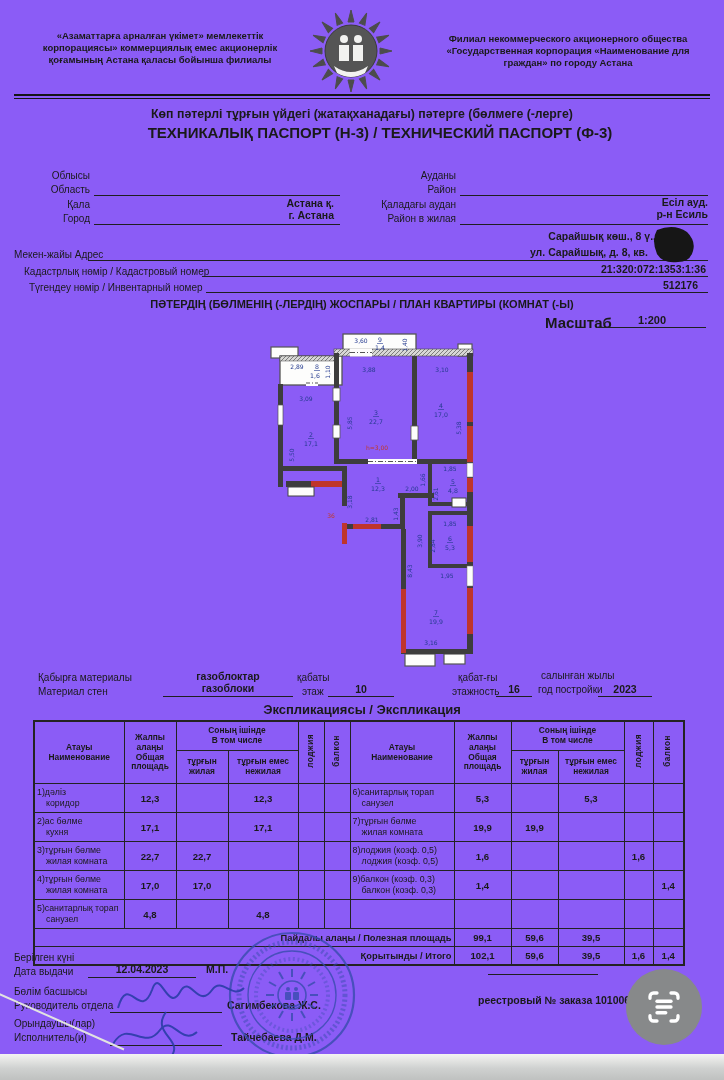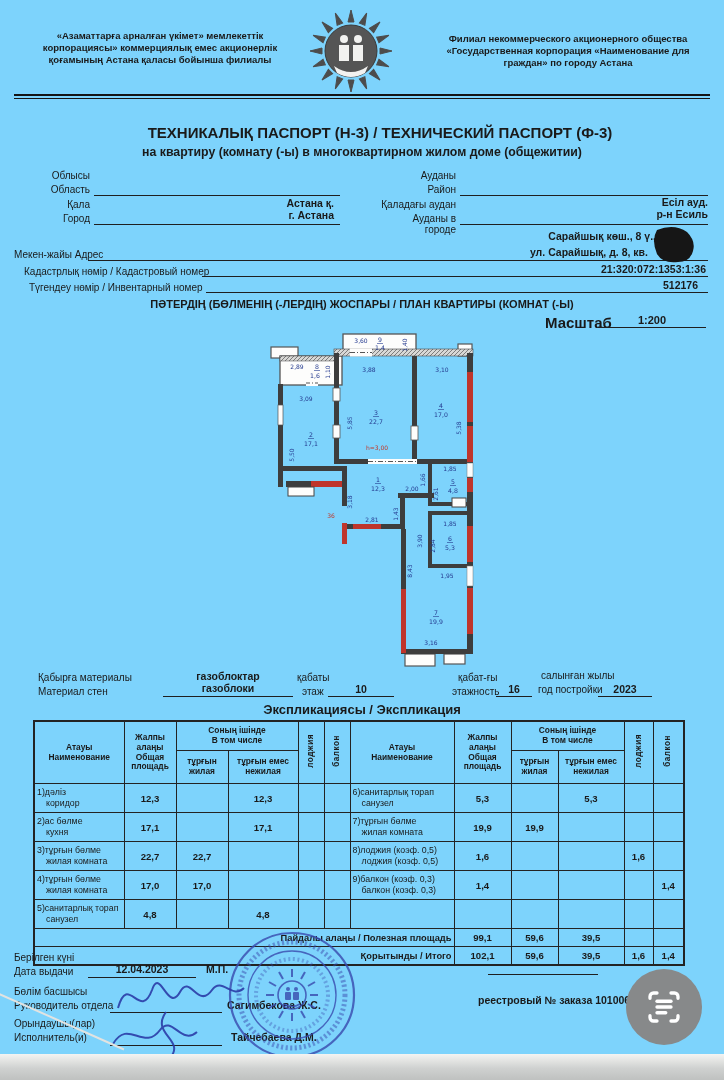--- a/index.html
+++ b/index.html
@@ -1,16 +1,16 @@
 <!DOCTYPE html>
 <html><head>
 <meta charset="utf-8">
 <style>
   html,body{margin:0;padding:0;}
-  #page{position:relative;width:724px;height:1080px;background:#7dd3fc;overflow:hidden;
+  #page{position:relative;width:724px;height:1080px;background:#8b5cf6;overflow:hidden;
         font-family:"Liberation Sans",sans-serif;color:#1a1a1a;}
   .abs{position:absolute;}
   .ctr{text-align:center;}
   .rt{text-align:right;}
   .b{font-weight:700;}
   .sm{font-size:9.5px;line-height:1.28;}
   .lbl{font-size:10px;line-height:1.1;}
   .val{font-size:10.5px;font-weight:700;}
   .uline{position:absolute;border-bottom:1.4px solid #1f1f1f;height:0;}
   .hr2{position:absolute;left:14px;width:696px;top:94px;border-top:2.6px solid #151515;border-bottom:1px solid #151515;height:2px;}
@@ -82,22 +82,22 @@
   </svg>
 
   <div class="abs ctr sm b" style="left:424px;top:33px;width:288px;">
     <div>Филиал некоммерческого акционерного общества</div>
     <div>«Государственная корпорация «Наименование для</div>
     <div>граждан» по городу Астана</div>
   </div>
 
   <div class="hr2"></div>
 
+  <div class="abs ctr b" style="left:14px;top:107px;width:696px;font-size:12.3px;">Көп пәтерлі тұрғын үйдегі (жатақханадағы) пәтерге (бөлмеге (-лерге)</div>
   <div class="abs ctr b" style="left:32px;top:124px;width:696px;font-size:15px;">ТЕХНИКАЛЫҚ ПАСПОРТ (Н-3) / ТЕХНИЧЕСКИЙ ПАСПОРТ (Ф-3)</div>
-  <div class="abs ctr b" style="left:14px;top:145px;width:696px;font-size:12.3px;">на квартиру (комнату (-ы) в многоквартирном жилом доме (общежитии)</div>
 
   <div class="abs rt lbl" style="left:20px;top:170px;width:70px;">
     <div>Облысы</div>
       <div style="margin-top:3px;">Область</div>
   </div>
   <div class="uline" style="left:94px;top:195px;width:246px;"></div>
 
   <div class="abs rt lbl" style="left:380px;top:170px;width:76px;">
     <div>Ауданы</div>
       <div style="margin-top:3px;">Район</div>
@@ -109,21 +109,21 @@
       <div style="margin-top:3px;">Город</div>
   </div>
   <div class="abs rt val" style="left:200px;top:197px;width:134px;">
     <div>Астана қ.</div>
       <div>г. Астана</div>
   </div>
   <div class="uline" style="left:94px;top:224px;width:246px;"></div>
 
   <div class="abs rt lbl" style="left:380px;top:199px;width:76px;">
     <div>Қаладағы аудан</div>
-      <div style="margin-top:3px;">Ауданы в городе</div>
+      <div style="margin-top:3px;">Район в жилая</div>
   </div>
   <div class="abs rt val" style="left:560px;top:196px;width:148px;">
     <div>Есіл ауд.</div>
       <div>р-н Есиль</div>
   </div>
   <div class="uline" style="left:460px;top:224px;width:248px;"></div>
 
   <div class="abs rt val" style="left:420px;top:230px;width:236px;">Сарайшық көш., 8 ү.,</div>
   <div class="abs rt val" style="left:420px;top:246px;width:228px;">ул. Сарайшық, д. 8, кв.</div>
   <div class="abs lbl" style="left:14px;top:249px;">Мекен-жайы Адрес</div>

